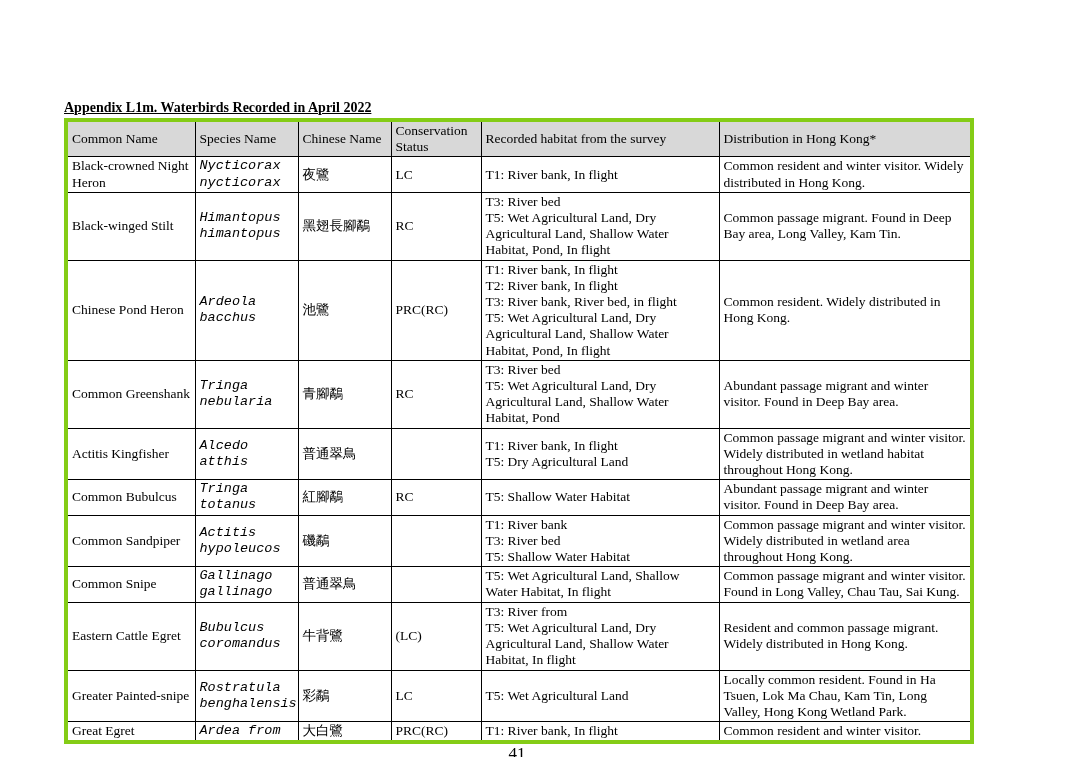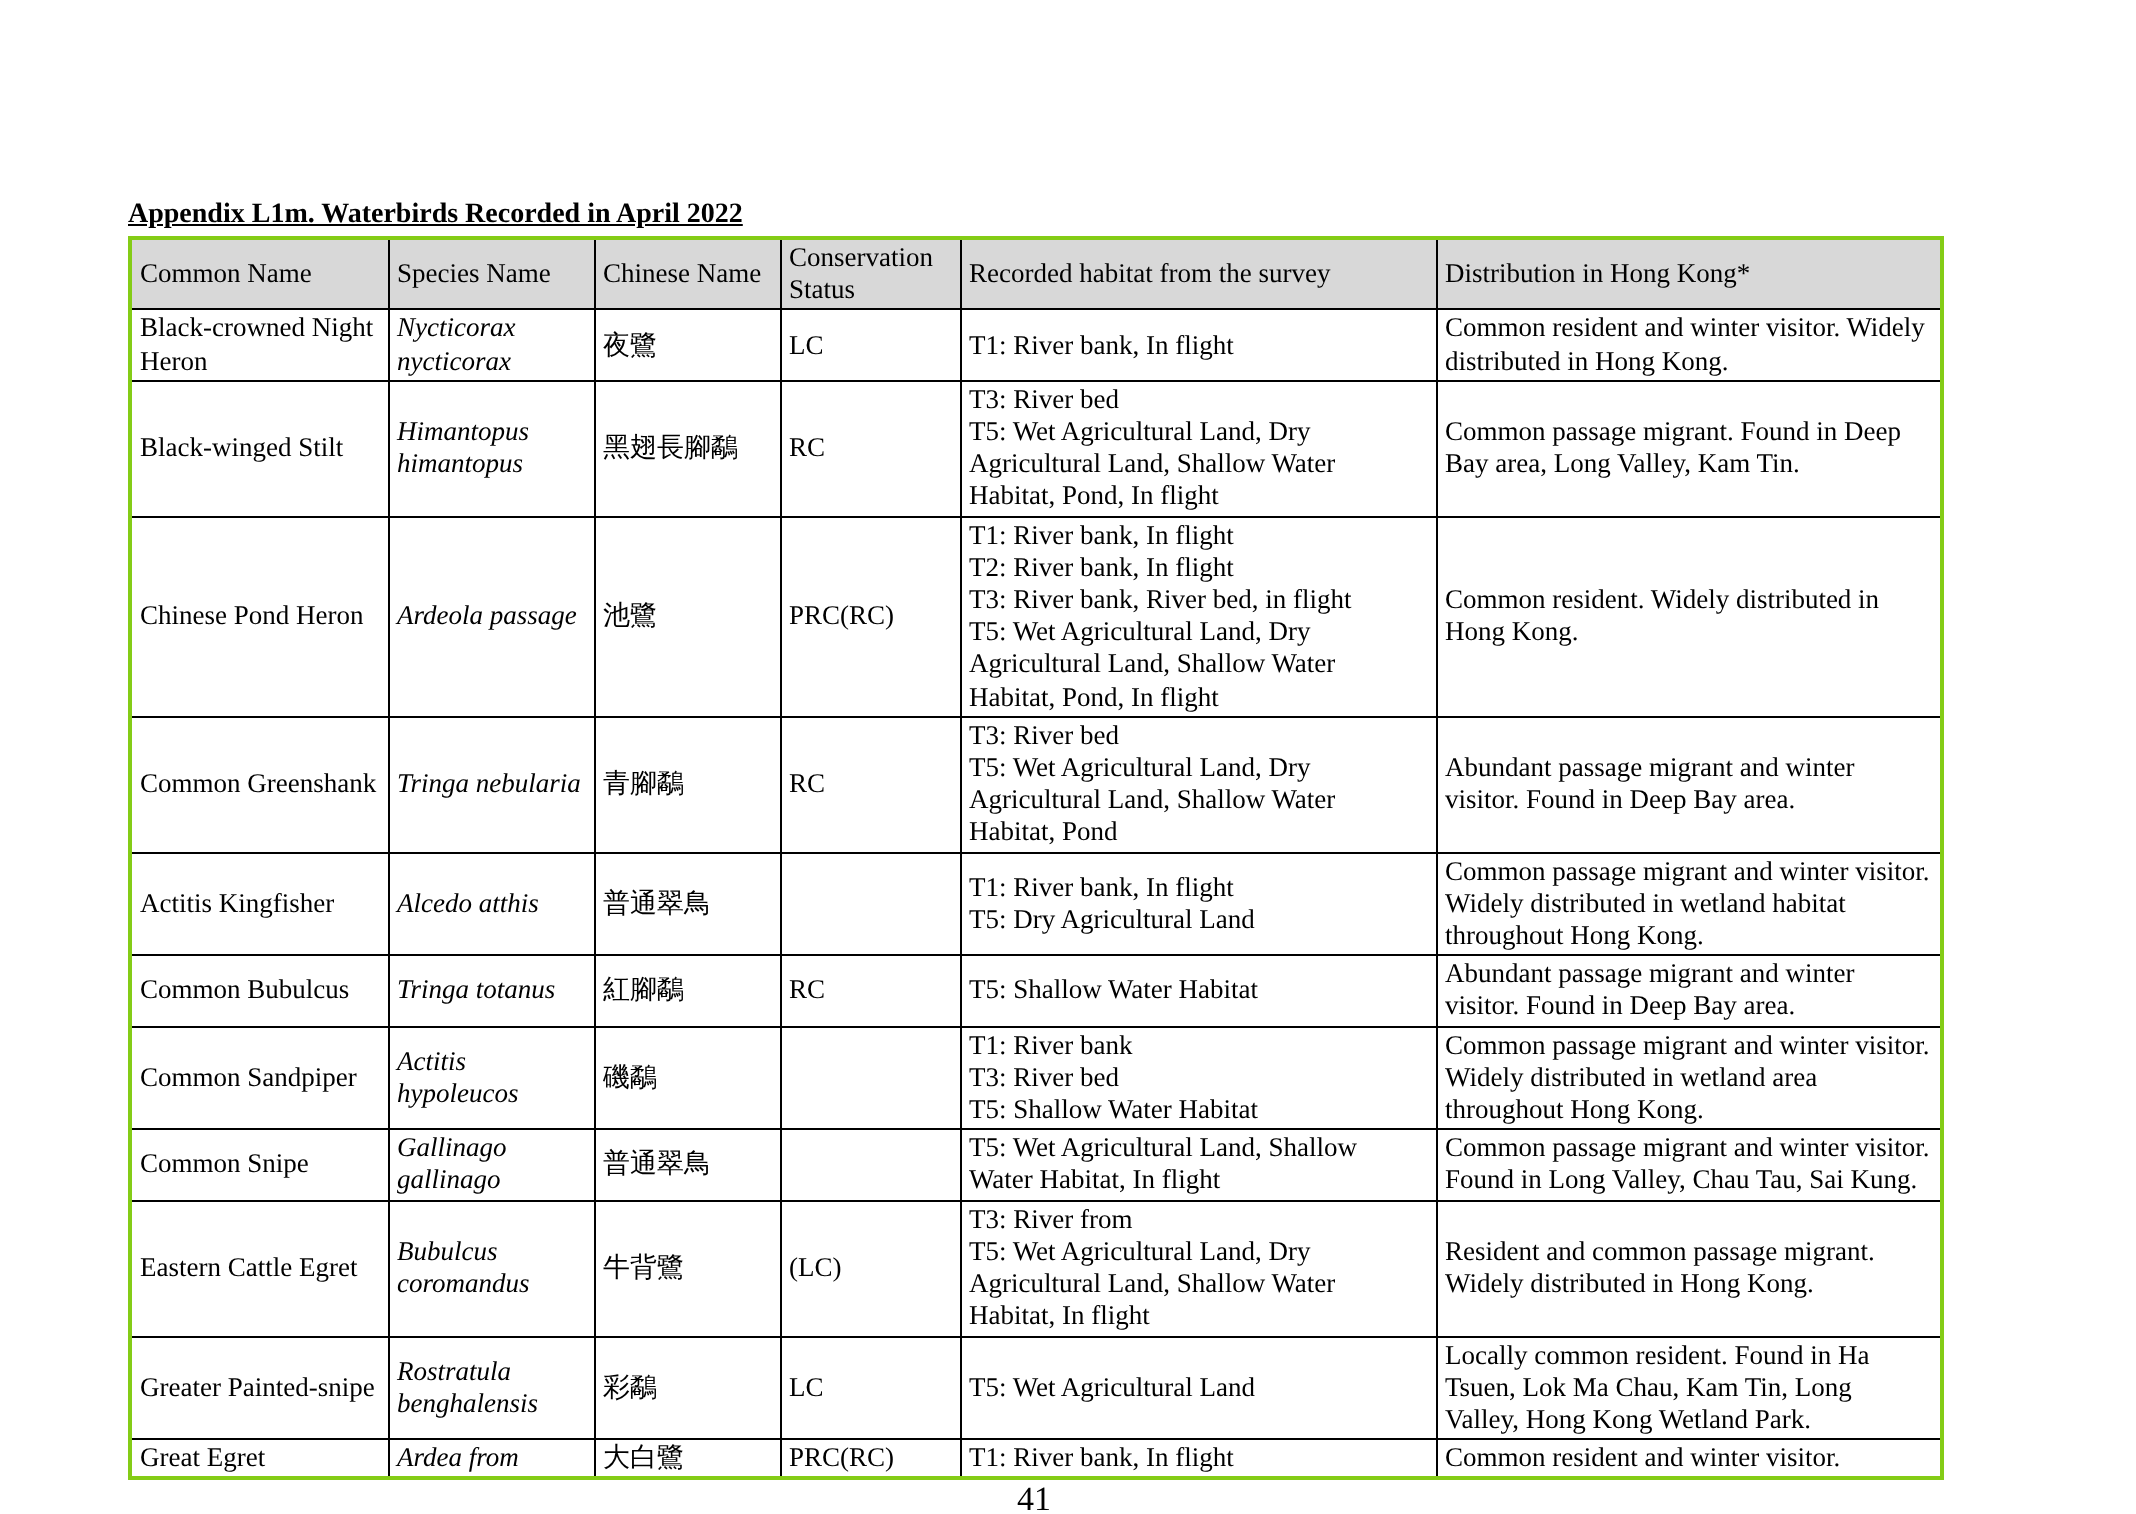--- a/index.html
+++ b/index.html
@@ -27,37 +27,37 @@
     font-weight: bold;
     text-decoration: underline;
     line-height: 15px;
     margin: 0 0 3px 0;
     white-space: nowrap;
   }
   table.birds {
     border-collapse: collapse;
     table-layout: fixed;
     width: 906px;
-    border: 2px solid #84cc16;
+    border: 4px solid #84cc16;
   }
   table.birds th,
   table.birds td {
     border: 1px solid #000;
     padding: 1px 4px;
     vertical-align: middle;
     text-align: left;
     font-size: 13.5px;
     line-height: 16.2px;
     font-weight: normal;
     overflow: hidden;
   }
   table.birds th {
     background: #d8d8d8;
   }
-  td.species { font-style: italic; }
+  td.species { font-style: italic; font-family: Liberation Mono, monospace; }
   .habitat-line { display: block; }
   .page-number {
     text-align: center;
     font-size: 17px;
     line-height: 16px;
     margin-top: 2px;
     width: 906px;
   }
 </style>
 </head>
@@ -102,21 +102,21 @@
         <td>黑翅長腳鷸</td>
         <td>RC</td>
         <td>
           <span class="habitat-line">T3: River bed</span>
           <span class="habitat-line">T5: Wet Agricultural Land, Dry Agricultural Land, Shallow Water Habitat, Pond, In flight</span>
         </td>
         <td>Common passage migrant. Found in Deep Bay area, Long Valley, Kam Tin.</td>
       </tr>
       <tr>
         <td>Chinese Pond Heron</td>
-        <td class="species">Ardeola passage</td>
+        <td class="species">Ardeola bacchus</td>
         <td>池鷺</td>
         <td>PRC(RC)</td>
         <td>
           <span class="habitat-line">T1: River bank, In flight</span>
           <span class="habitat-line">T2: River bank, In flight</span>
           <span class="habitat-line">T3: River bank, River bed, in flight</span>
           <span class="habitat-line">T5: Wet Agricultural Land, Dry Agricultural Land, Shallow Water Habitat, Pond, In flight</span>
         </td>
         <td>Common resident. Widely distributed in Hong Kong.</td>
       </tr>

